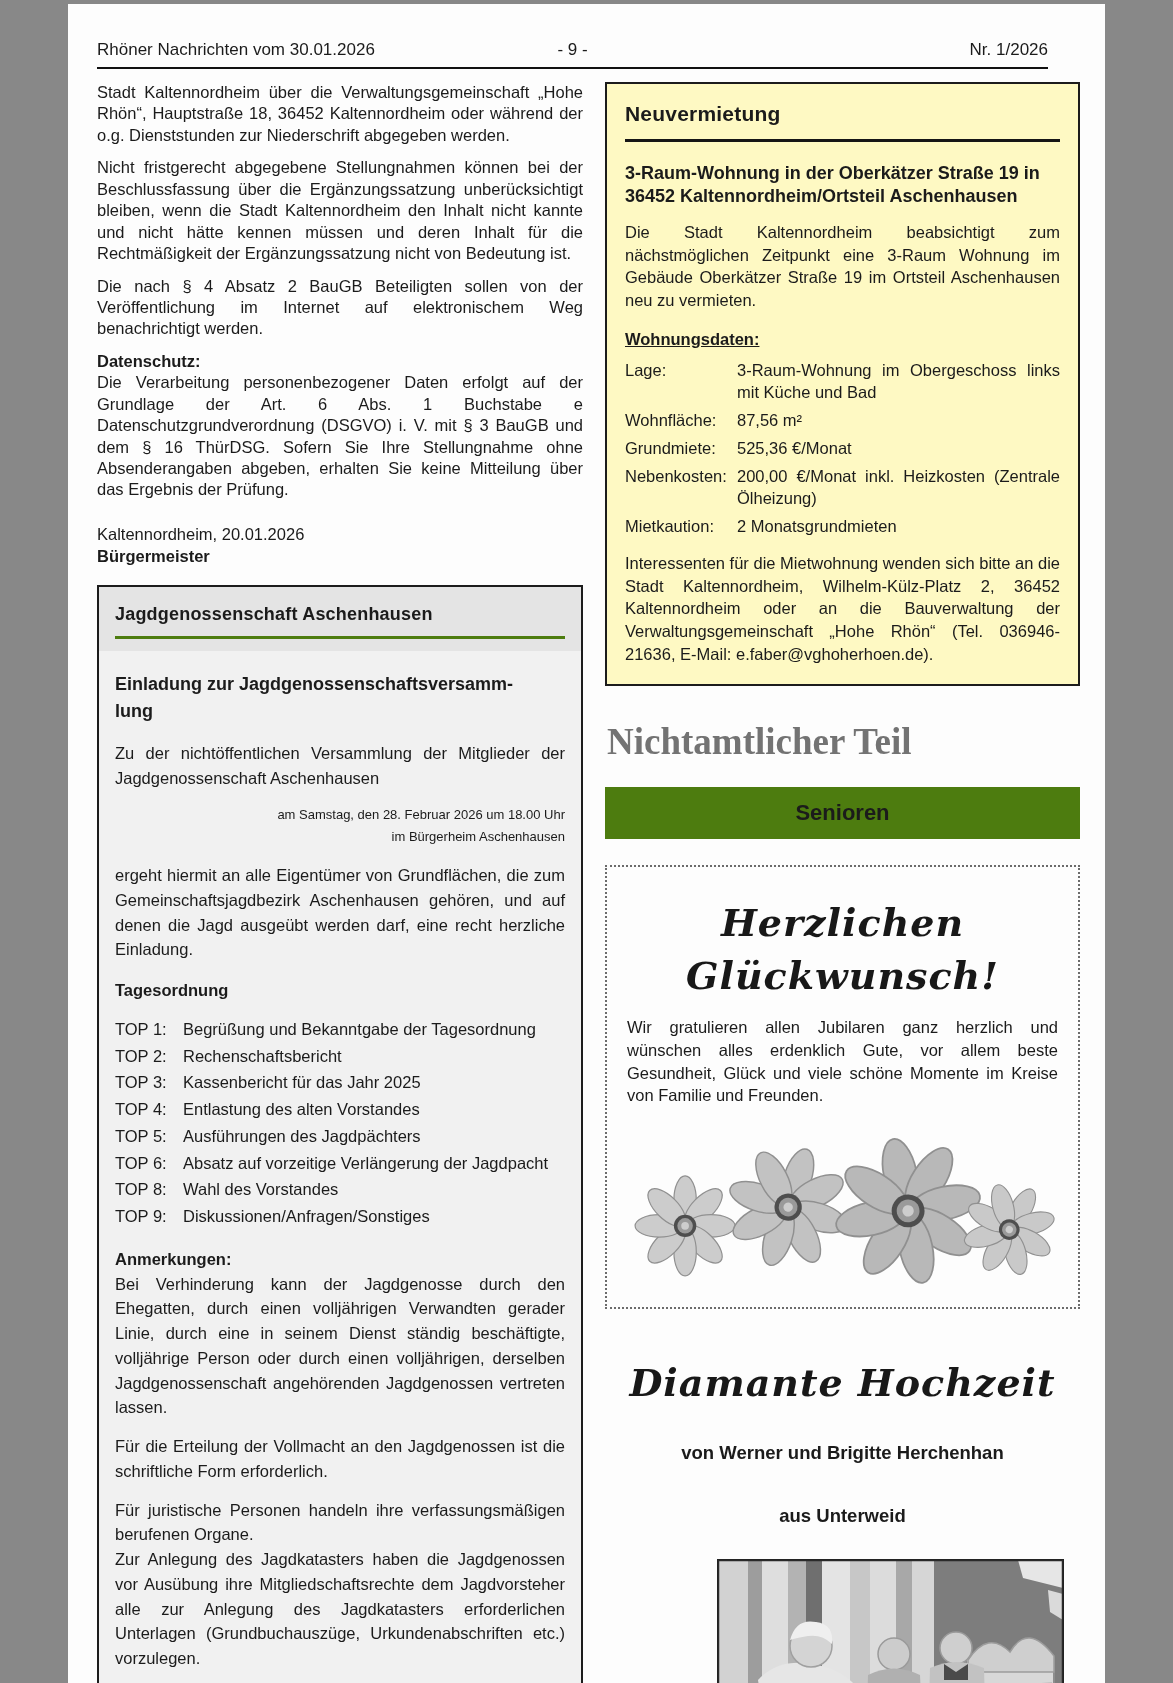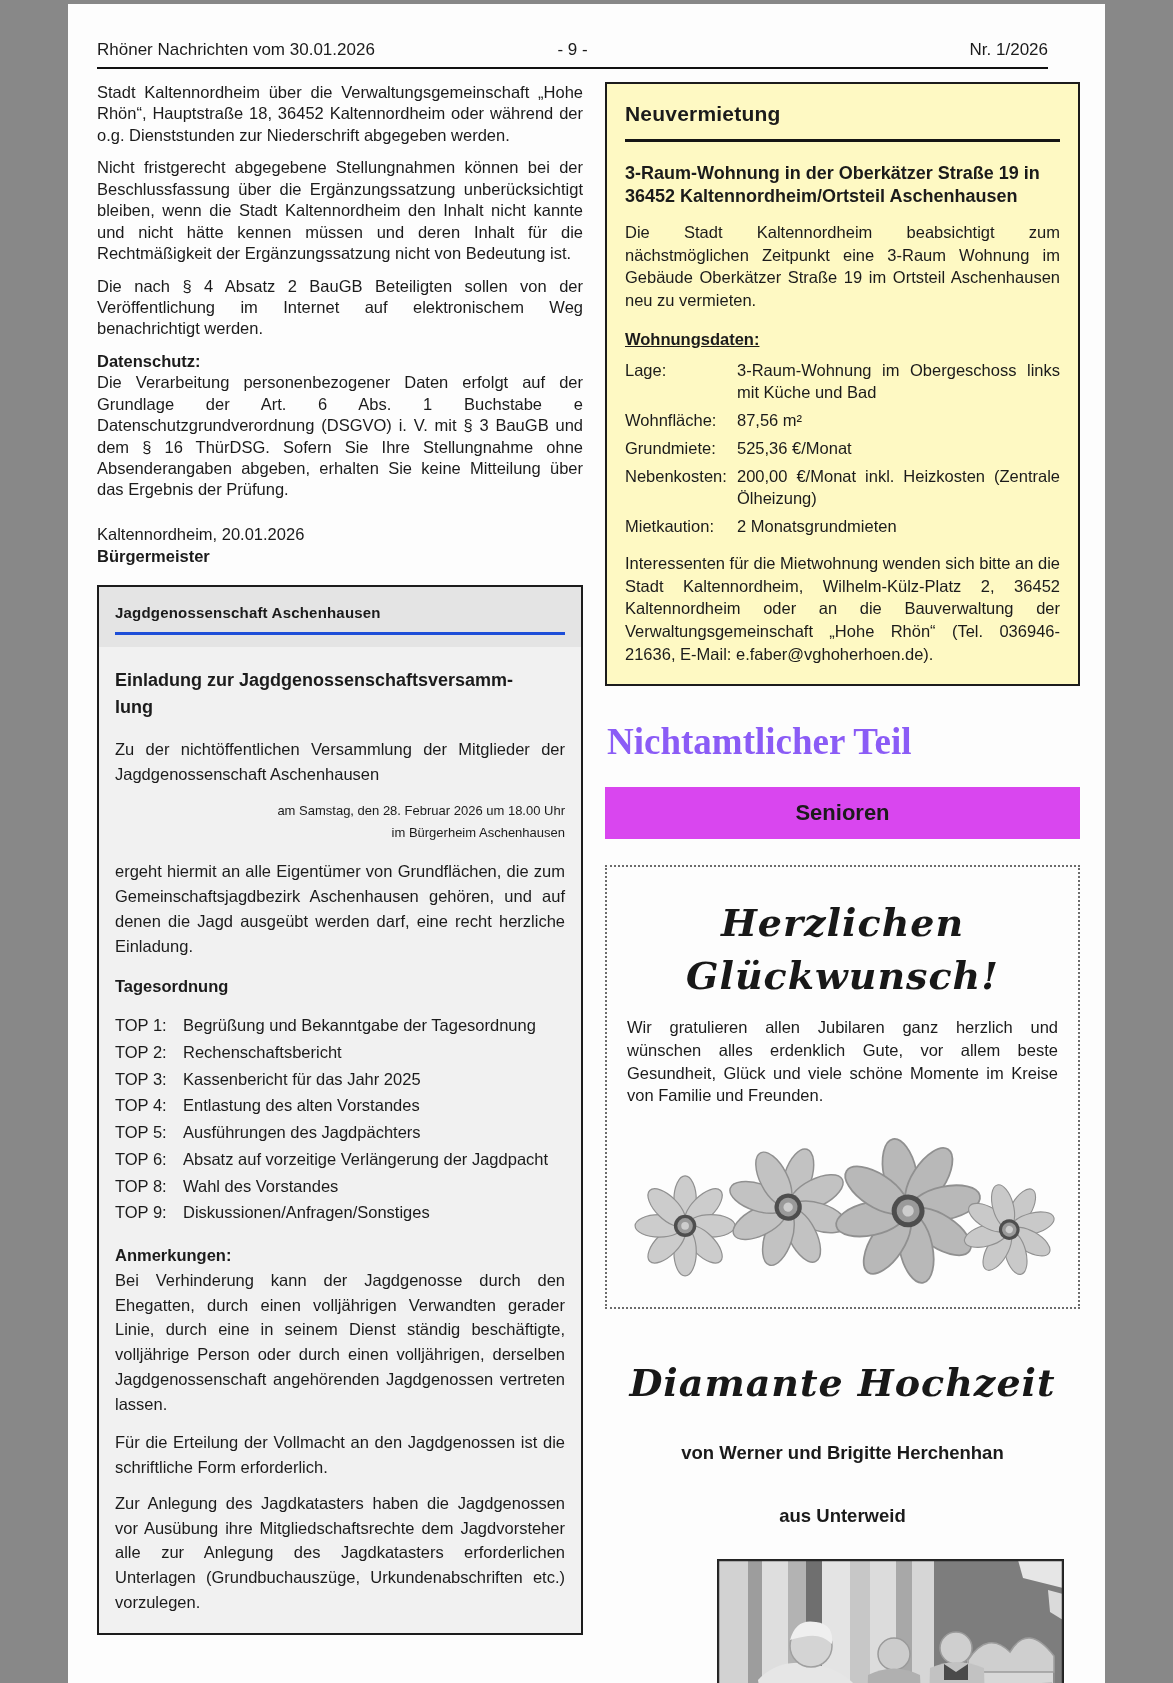--- a/index.html
+++ b/index.html
@@ -20,22 +20,22 @@
   .col-right{width:475px;flex:0 0 475px;font-size:16.5px;line-height:1.38;}
   p{margin:0 0 11px 0;}
   .jp{text-align:justify;}
   .b{font-weight:bold;}
   .h-run{font-weight:bold;margin:0;}
   .sig{margin-top:22px;}
   .sig div{line-height:1.35;}
   
   .jagd-box{margin-top:18px;border:2px solid #1c1c1c;background:#f1f1f1;}
   .jagd-header{background:#e4e4e4;padding:16px 16px 12px 16px;}
-  .jagd-title{font-size:15px;font-weight:bold;padding-bottom:9px;
-    border-bottom:3px solid #1d4ed8;letter-spacing:.2px;}
+  .jagd-title{font-size:18px;font-weight:bold;padding-bottom:9px;
+    border-bottom:3px solid #4d7c0f;letter-spacing:.2px;}
   .jagd-body{padding:20px 16px 18px 16px;line-height:1.5;}
   .invite-heading{font-weight:bold;font-size:18px;line-height:1.5;
     white-space:pre-line;margin:0 0 16px 0;}
   .invite-intro{text-align:justify;margin-bottom:10px;}
   .date-block{text-align:right;font-weight:normal;font-size:13px;
     margin:14px 0 16px 0;line-height:1.65;}
   .agenda-heading{font-weight:bold;margin:16px 0 14px 0;}
   .agenda-row{display:flex;margin-bottom:2px;}
   .agenda-row .tl{flex:0 0 68px;}
   .agenda-row .tt{flex:1;}
@@ -47,22 +47,22 @@
   .rental-title{font-size:21px;font-weight:bold;padding-bottom:10px;
     border-bottom:3px solid #161616;margin-bottom:20px;letter-spacing:.2px;}
   .rental-subtitle{font-weight:bold;font-size:18px;line-height:1.3;margin-bottom:12px;}
   .wd-heading{font-weight:bold;text-decoration:underline;margin:16px 0 8px 0;}
   .wd-row{display:flex;margin-bottom:5px;}
   .wd-row .wl{flex:0 0 112px;}
   .wd-row .wv{flex:1;text-align:justify;}
   .contact{margin-top:14px;margin-bottom:0;}
   
   .section-title{font-family:"Liberation Serif",serif;font-weight:bold;
-    font-size:37px;margin:30px 0 20px 2px;color:#8b5cf6;}
-  .senioren-bar{background:#d946ef;text-align:center;font-weight:bold;
+    font-size:37px;margin:30px 0 20px 2px;color:#737373;}
+  .senioren-bar{background:#4d7c0f;text-align:center;font-weight:bold;
     font-size:22px;padding:11px 0;margin-bottom:26px;}
   .congrats-box{border:2px dotted #6b6b6b;padding:16px 20px 0 20px;margin-bottom:0;}
   .script-title{font-family:"DejaVu Serif",serif;font-style:italic;font-weight:bold;
     font-size:38px;text-align:center;margin:14px 0 14px 0;color:#181818;letter-spacing:1px;}
   .congrats-text{text-align:justify;margin-bottom:4px;}
   .flowers{display:block;width:100%;height:196px;}
   .wedding-title{font-family:"DejaVu Serif",serif;font-style:italic;font-weight:bold;
     font-size:38px;text-align:center;margin:48px 0 0 0;color:#181818;letter-spacing:1px;}
   .couple-line{text-align:center;font-weight:bold;font-size:18.5px;margin-top:30px;}
   .from-line{text-align:center;font-weight:bold;font-size:18.5px;margin-top:38px;}
@@ -140,20 +140,21 @@
             <span class="tt">Wahl des Vorstandes</span>
           </div>
           <div class="agenda-row">
             <span class="tl">TOP 9:</span>
             <span class="tt">Diskussionen/Anfragen/Sonstiges</span>
           </div>
 
           <p class="notes-heading">Anmerkungen:</p>
           <p class="jp">Bei Verhinderung kann der Jagdgenosse durch den Ehegatten, durch einen volljährigen Verwandten gerader Linie, durch eine in seinem Dienst ständig beschäftigte, volljährige Person oder durch einen volljährigen, derselben Jagdgenossenschaft angehörenden Jagdgenossen vertreten lassen.</p>
           <p class="jp gap-top">Für die Erteilung der Vollmacht an den Jagdgenossen ist die schriftliche Form erforderlich.</p>
+          <p class="jp gap-top tight">Für juristische Personen handeln ihre verfassungsmäßigen berufenen Organe.</p>
           <p class="jp tight">Zur Anlegung des Jagdkatasters haben die Jagdgenossen vor Ausübung ihre Mitgliedschaftsrechte dem Jagdvorsteher alle zur Anlegung des Jagdkatasters erforderlichen Unterlagen (Grundbuchauszüge, Urkundenabschriften etc.) vorzulegen.</p>
 
         </div>
       </div>
     </div>
 
     <div class="col-right">
 
       <div class="rental-box">
         <div class="rental-title">Neuvermietung</div>

